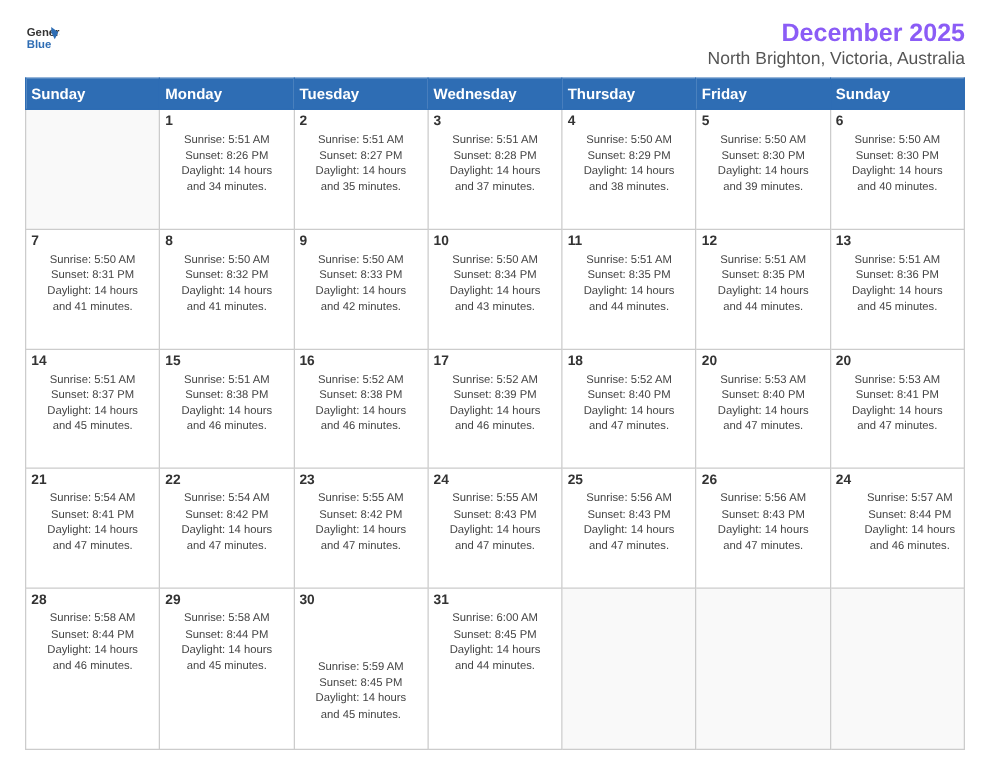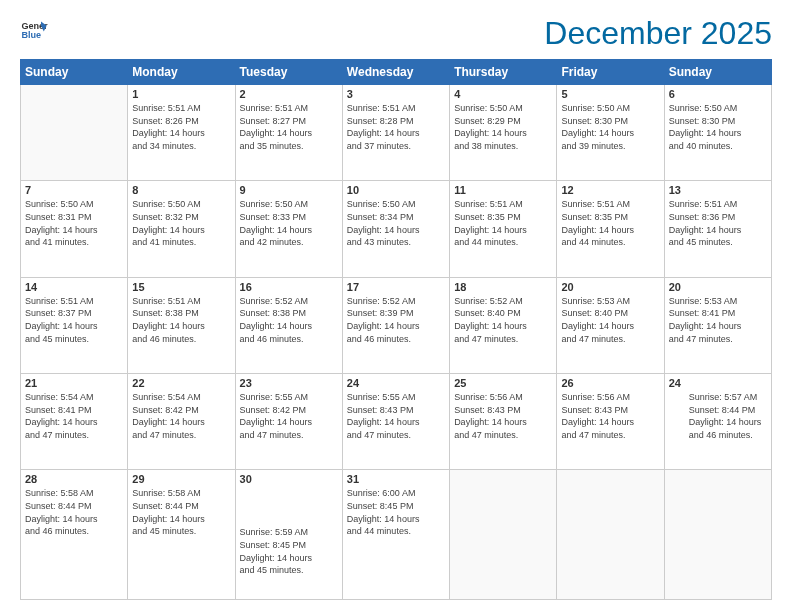--- a/index.html
+++ b/index.html
@@ -29,23 +29,23 @@
       gap: 2px;
     }
     .logo-icon {
       width: 28px;
       height: 28px;
     }
     .title-block {
       text-align: right;
     }
     .month-title {
-      font-size: 32px;
-      font-weight: normal;
-      color: #0369a1;
+      font-size: 20px;
+      font-weight: bold;
+      color: #8b5cf6;
       line-height: 1.1;
     }
     .subtitle {
       font-size: 14px;
       color: #555;
     }
     .calendar {
       flex: 1;
       border: 1px solid #ccc;
       border-collapse: collapse;
@@ -72,39 +72,41 @@
     .day-num {
       font-size: 11px;
       font-weight: bold;
       display: block;
       margin-bottom: 2px;
     }
     .day-info {
       font-size: 9px;
       line-height: 1.4;
       color: #444;
+      text-align: center;
     }
     .empty-cell {
       background: #f9f9f9;
     }
   </style>
 </head>
 <body>
 
 <div class="page">
   <div class="header">
     <div class="logo">
       <svg class="logo-icon" viewBox="0 0 40 40">
         <text x="2" y="18" font-size="13" font-weight="bold" fill="#333" font-family="Arial">General</text>
         <text x="2" y="32" font-size="13" font-weight="bold" fill="#2e6db4" font-family="Arial">Blue</text>
         <polygon points="30,8 38,14 34,22 30,14" fill="#2e6db4"></polygon>
       </svg>
     </div>
     <div class="title-block">
       <div class="month-title">December 2025</div>
+      <div class="subtitle">North Brighton, Victoria, Australia</div>
     </div>
   </div>
 
   <table class="calendar">
     <thead>
       <tr>
       <th>Sunday</th>
           <th>Monday</th>
           <th>Tuesday</th>
           <th>Wednesday</th>

